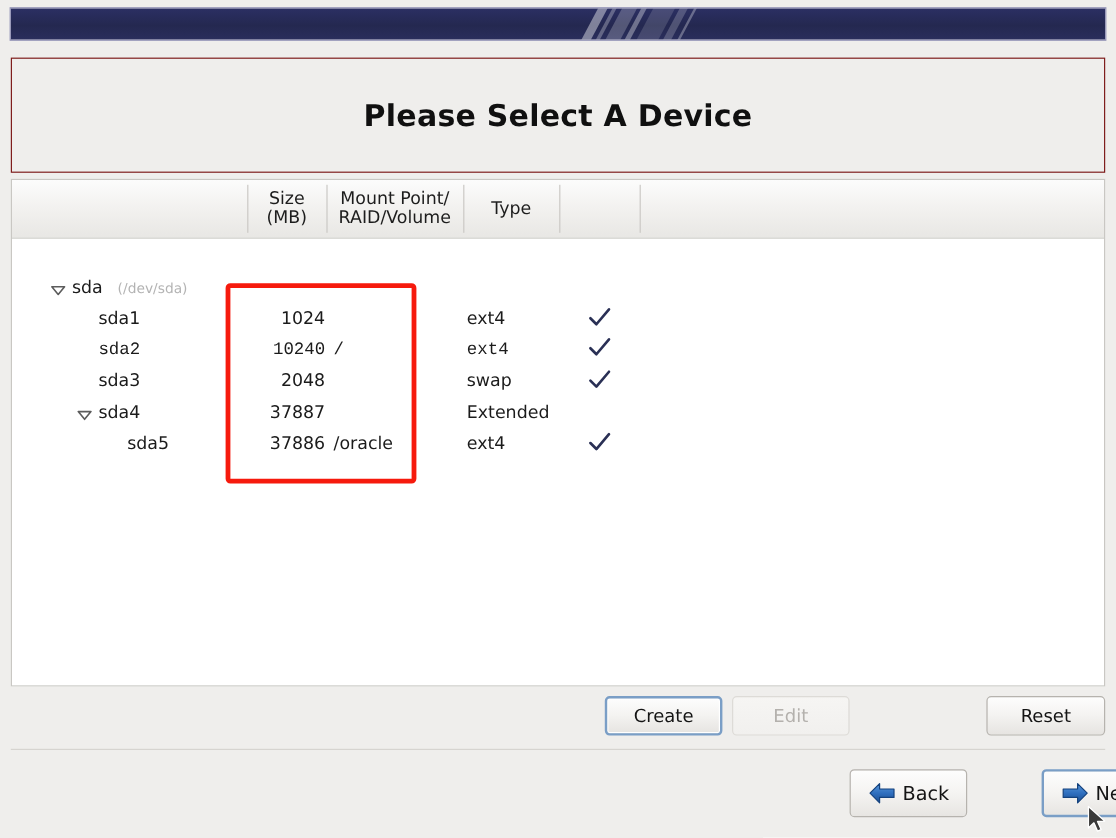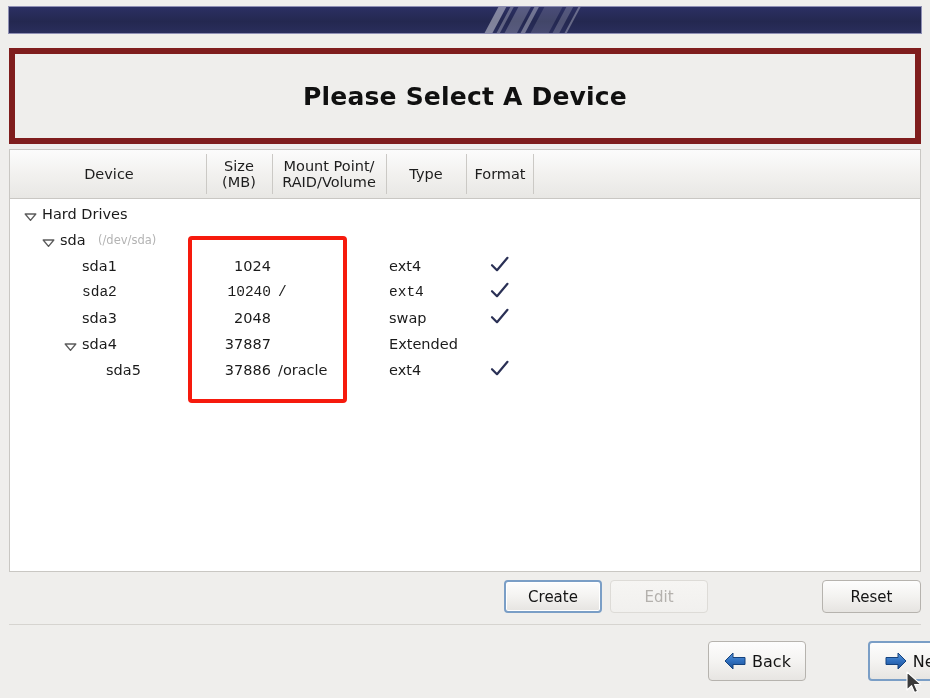--- a/index.html
+++ b/index.html
@@ -44,21 +44,21 @@
   .stripe.s7 { left: 580px; width: 2px;  background: rgba(255,255,255,0.30); }
 
   
   #title-panel {
     position: absolute;
     left: 9px;
     top: 48px;
     width: 912px;
     height: 96px;
     background: #efeeec;
-    border: 6px solid #7f1d1d;
+    border: 1px solid #7f1d1d;
     box-sizing: border-box;
     display: flex;
     align-items: center;
     justify-content: center;
   }
   #page-title {
     font-size: 25px;
     font-weight: bold;
     color: #101010;
     letter-spacing: 0.2px;
@@ -242,54 +242,36 @@
   <div class="stripe s6"></div>
   <div class="stripe s7"></div>
 </div>
 
 <div id="title-panel">
   <div id="page-title">Please Select A Device</div>
 </div>
 
 <div id="tree-panel">
   <div id="tree-header">
-      <div class="hcell" style="left: 2px; width: 194px;">
-        <span>Device</span>
-      </div>
       <div class="hcell" style="left: 197px; width: 64px;">
         <span>Size<br>(MB)</span>
       </div>
       <div class="hcell" style="left: 263px; width: 112px;">
         <span>Mount Point/<br>RAID/Volume</span>
       </div>
       <div class="hcell" style="left: 377px; width: 78px;">
         <span>Type</span>
-      </div>
-      <div class="hcell" style="left: 457px; width: 66px;">
-        <span>Format</span>
       </div>
       <div class="hsep" style="left: 196px;"></div>
       <div class="hsep" style="left: 262px;"></div>
       <div class="hsep" style="left: 376px;"></div>
       <div class="hsep" style="left: 456px;"></div>
       <div class="hsep" style="left: 523px;"></div>
     </div>
   <div id="tree-body">
-      <div class="row" style="top: 2px;">
-        <div class="cell" style="left: 2px; width: 194px; position: absolute;">
-          <span style="position: absolute; top: 8px; left: 12px;"><svg width="13" height="10" viewBox="0 0 13 10">
-              <path d="M1.2 2 L11.8 2 L6.5 8.4 Z" fill="none" stroke="#5c5c5c" stroke-width="1.35" stroke-linejoin="round"></path>
-            </svg></span>
-          <span class="dev-name" style="position: absolute; left: 30px;">Hard Drives</span>
-        </div>
-        <div class="cell num" style="left: 197px; width: 64px;"></div>
-        <div class="cell" style="left: 268px; width: 112px;"></div>
-        <div class="cell" style="left: 379px; width: 78px;"></div>
-        <div class="cell" style="left: 457px; width: 66px; justify-content: center;"></div>
-      </div>
       <div class="row" style="top: 28px;">
         <div class="cell" style="left: 2px; width: 194px; position: absolute;">
           <span style="position: absolute; top: 8px; left: 30px;"><svg width="13" height="10" viewBox="0 0 13 10">
               <path d="M1.2 2 L11.8 2 L6.5 8.4 Z" fill="none" stroke="#5c5c5c" stroke-width="1.35" stroke-linejoin="round"></path>
             </svg></span>
           <span class="dev-name" style="position: absolute; left: 48px;">sda</span>
           <span class="dev-path" style="position: absolute; left: 80px; top: 6px;">(/dev/sda)</span>
         </div>
         <div class="cell num" style="left: 197px; width: 64px;"></div>
         <div class="cell" style="left: 268px; width: 112px;"></div>

